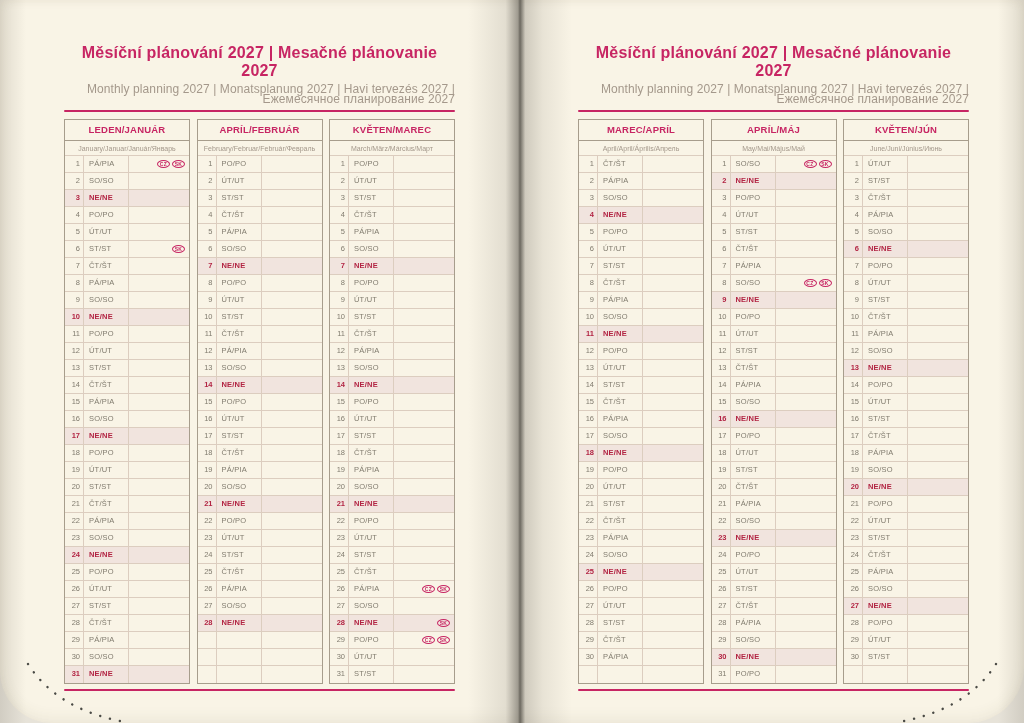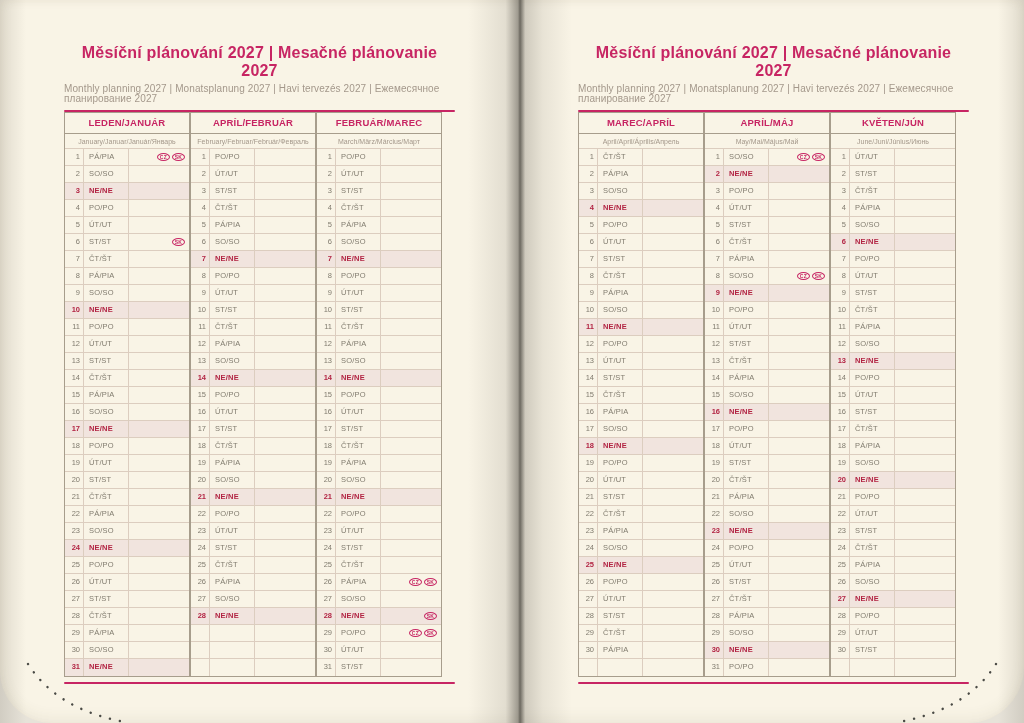--- a/index.html
+++ b/index.html
@@ -22,26 +22,26 @@
   .page{position:absolute;top:0;height:100%;width:512px}
   .page.left{left:0}
   .page.right{left:512px}
   .page-inner{margin-top:44px;margin-left:64px;width:391px}
   .page.right .page-inner{margin-left:66px}
   .page-title{
     margin:0;font-size:16px;font-weight:bold;color:var(--accent);
     text-align:center;letter-spacing:0.2px;line-height:18px;
   }
   .page-subtitle{
-    margin-top:4px;font-size:10px;color:var(--subtitle-text);
-    text-align:left;line-height:10px;letter-spacing:0.1px;
+    margin-top:4px;font-size:12px;color:var(--subtitle-text);
+    text-align:right;line-height:10px;letter-spacing:0.1px;
   }
   .rule{height:2px;background:var(--accent);margin-top:6px;border-radius:1px}
   .rule.bottom{margin-top:5px}
-  .months{display:flex;justify-content:flex-start;margin-top:0}
+  .months{display:flex;justify-content:space-between;margin-top:7px}
   .month{width:126px;border:1px solid var(--border-outer);background:transparent}
   .m-head{
     height:21px;line-height:20px;text-align:center;font-weight:bold;
     font-size:9.5px;color:var(--accent);border-bottom:1px solid var(--border-outer);
     letter-spacing:0.2px;
   }
   .m-sub{
     height:15px;line-height:15px;text-align:center;font-size:7px;
     color:var(--subtitle-text);border-bottom:1px solid var(--border-inner);
   }
@@ -404,21 +404,21 @@
               <span class="d-abbr"></span>
               <span class="d-notes"></span>
             </div>
             <div class="d-row">
               <span class="d-num"></span>
               <span class="d-abbr"></span>
               <span class="d-notes"></span>
             </div>
           </div>
         <div class="month">
-            <div class="m-head">FEBRUÁR/MAREC</div>
+            <div class="m-head">KVĚTEN/MAREC</div>
             <div class="m-sub">March/März/Március/Март</div>
             <div class="d-row">
               <span class="d-num">1</span>
               <span class="d-abbr">PO/PO</span>
               <span class="d-notes"></span>
             </div>
             <div class="d-row">
               <span class="d-num">2</span>
               <span class="d-abbr">ÚT/UT</span>
               <span class="d-notes"></span>

